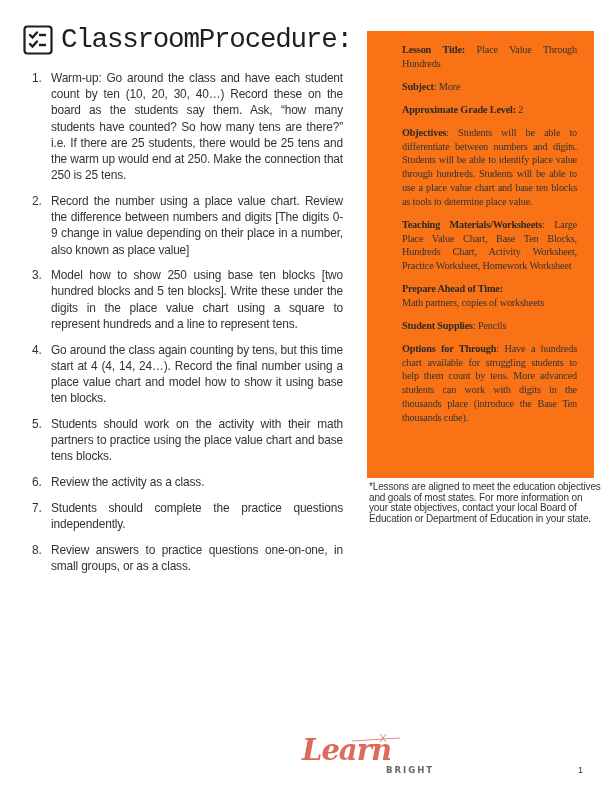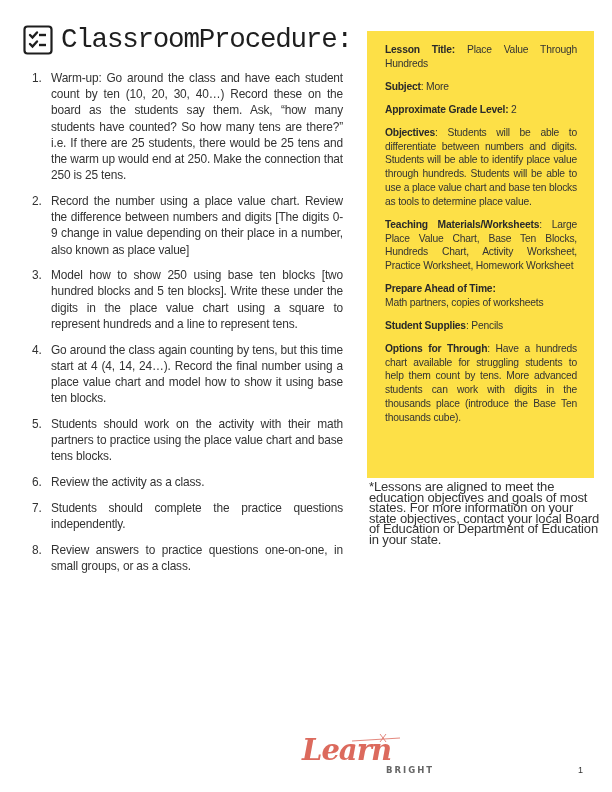--- a/index.html
+++ b/index.html
@@ -6,25 +6,25 @@
     body { width: 612px; height: 792px; position: relative; overflow: hidden; font-family: "Liberation Sans", sans-serif; color: #333333; }
 
     .header { position: absolute; left: 23px; top: 24px; display: flex; align-items: center; }
     .header .icon { width: 30px; height: 30px; margin-right: 8px; }
     .header .title { font-family: Liberation Mono, monospace; font-size: 27.5px; color: #1e1e1e; letter-spacing: -1.2px; line-height: 32px; }
 
     .proc { position: absolute; left: 33px; top: 70px; width: 310px; margin: 0; padding: 0; list-style: none; }
     .proc li { position: relative; padding-left: 18px; font-size: 11.9px; line-height: 16.2px; margin-bottom: 9.5px; text-align: justify; color: #333; letter-spacing: -0.15px; }
     .proc li .num { position: absolute; left: -1px; top: 0; }
 
-    .side { position: absolute; left: 367px; top: 31px; width: 227px; height: 447px; background: #fde047; box-sizing: border-box; padding: 12px 17px 0 18px; }
+    .side { position: absolute; left: 367px; top: 31px; width: 227px; height: 447px; background: #f97316; box-sizing: border-box; padding: 12px 17px 0 35px; font-family: Liberation Serif, serif; }
     .side p { margin: 0 0 9.2px 0; font-size: 10.3px; line-height: 13.8px; color: #333; text-align: justify; letter-spacing: -0.2px; }
     .side p b { font-weight: bold; color: #2a2a2a; }
 
-    .footnote { position: absolute; left: 369px; top: 482px; width: 232px; font-size: 13px; line-height: 10.5px; color: #333; letter-spacing: -0.15px; }
+    .footnote { position: absolute; left: 369px; top: 482px; width: 232px; font-size: 10px; line-height: 10.5px; color: #333; letter-spacing: -0.15px; }
 
     .logo { position: absolute; left: 256px; top: 733px; width: 100px; height: 48px; margin-left: 44px; }
     .logo .word { position: absolute; left: 2px; top: 0; font-family: "DejaVu Serif", serif; font-style: italic; font-weight: bold; font-size: 29px; color: #dc6a5d; letter-spacing: -1px; }
     .logo .sub { position: absolute; left: 38px; top: 32px; font-family: "DejaVu Sans", sans-serif; font-weight: bold; font-size: 8.5px; letter-spacing: 2px; color: #666; padding-left: 48px; }
     .logo .spark { position: absolute; left: 52px; top: 0px; width: 48px; height: 10px; }
 
     .pagenum { position: absolute; left: 578px; top: 765px; font-size: 9px; color: #333; }
   </style>
 </head>
 <body>

